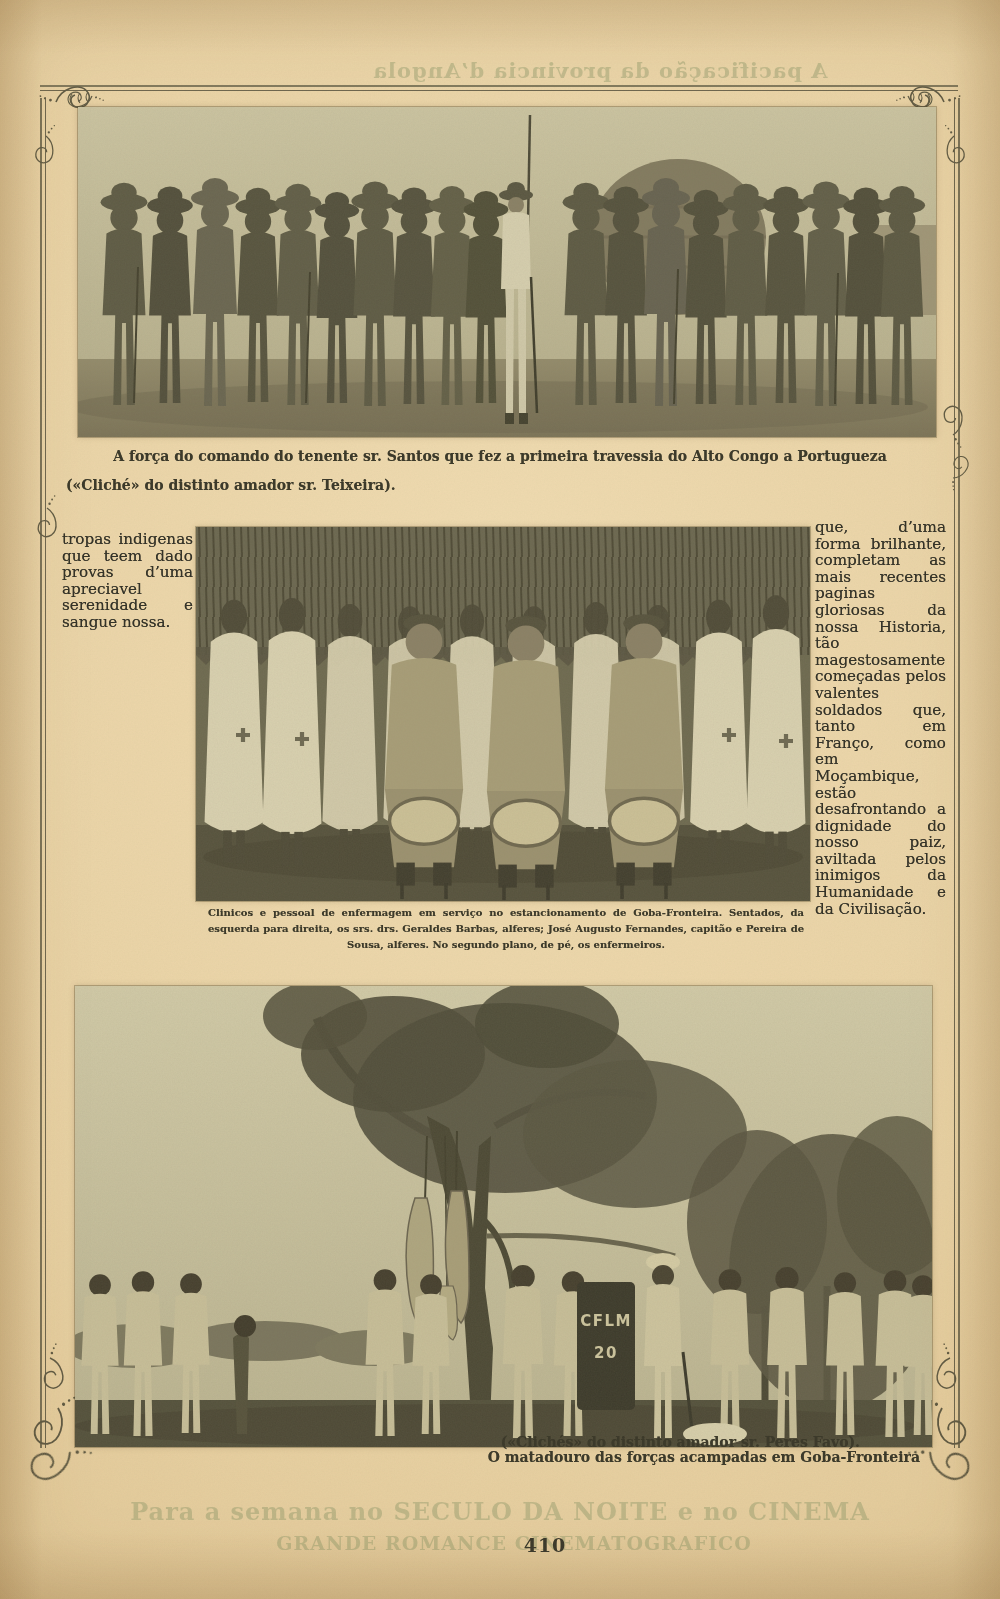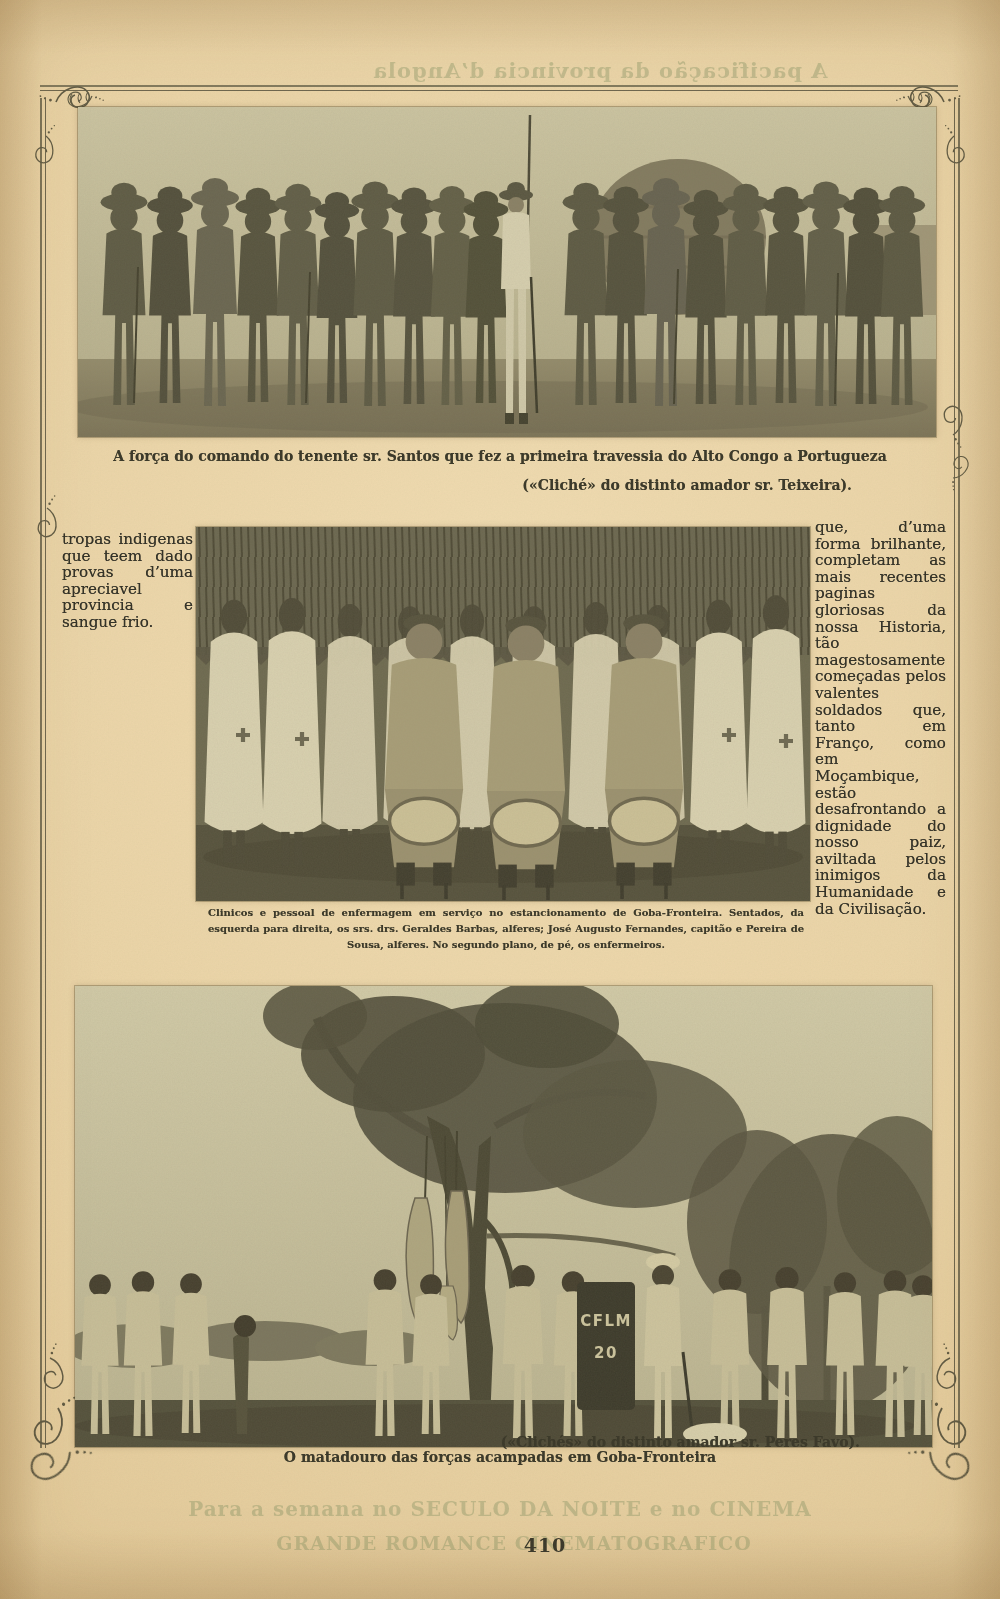--- a/index.html
+++ b/index.html
@@ -171,24 +171,24 @@
     <path d="M-10,-138 L-2,-138 L-3,-14 L-10,-14 Z" fill="#d2cbab"></path>
     <path d="M2,-138 L10,-138 L10,-14 L3,-14 Z" fill="#d2cbab"></path>
     <rect x="-11" y="-14" width="9" height="11" fill="#44422f"></rect>
     <rect x="3" y="-14" width="9" height="11" fill="#44422f"></rect>
     <line x1="15" y1="-150" x2="21" y2="-14" stroke="#3f3d2c" stroke-width="2.5"></line>
   </g>
   <rect width="858" height="330" filter="url(#n1)" opacity=".5"></rect>
 </svg>
 
 <div class="cap" style="left:80px;top:448px;width:840px;text-align:center;">A força do comando do tenente sr. Santos que fez a primeira travessia do Alto Congo a Portugueza</div>
-<div class="cap" style="left:80px;top:477px;width:772px;text-align:right;">(«Cliché» do distinto amador sr. Teixeira).</div>
+<div class="cap" style="left:66px;top:477px;width:772px;text-align:left;">(«Cliché» do distinto amador sr. Teixeira).</div>
 
 <div class="col" style="left:62px;top:531px;width:131px;height:447px;">
-  <p>tropas indigenas que teem dado provas d’uma apreciavel provincia e sangue frio.</p>
+  <p>tropas indigenas que teem dado provas d’uma apreciavel serenidade e sangue nossa.</p>
 </div>
 
 <div class="col" style="left:815px;top:519px;width:131px;height:460px;">
   <p>que, d’uma forma brilhante, completam as mais recentes paginas gloriosas da nossa Historia, tão magestosamente começadas pelos valentes soldados que, tanto em Franço, como em Moçambique, estão desafrontando a dignidade do nosso paiz, aviltada pelos inimigos da Humanidade e da Civilisação.</p>
 </div>
 
 <svg class="photo" style="left:196px;top:527px;" width="614" height="374" viewBox="0 0 614 374">
   <defs>
     <pattern id="th2" width="7" height="30" patternUnits="userSpaceOnUse">
       <rect width="7" height="30" fill="#6b6750"></rect>
@@ -322,24 +322,24 @@
   </g>
   <g>
     <rect x="502" y="296" width="58" height="128" rx="5" fill="#3c3a2b"></rect>
     <text x="531" y="340" text-anchor="middle" font-family="DejaVu Sans, sans-serif" font-size="15" font-weight="bold" fill="#cfc7a0" letter-spacing="1.5">CFLM</text>
     <text x="531" y="372" text-anchor="middle" font-family="DejaVu Sans, sans-serif" font-size="15" font-weight="bold" fill="#cfc7a0" letter-spacing="1.5">20</text>
   </g>
   <ellipse cx="640" cy="448" rx="32" ry="11" fill="#d9d1ad"></ellipse>
   <rect width="857" height="461" filter="url(#n3)" opacity=".5"></rect>
 </svg>
 
-<div class="cap" style="left:80px;top:1449px;width:840px;text-align:center;">O matadouro das forças acampadas em Goba-Fronteira</div>
+<div class="cap" style="left:80px;top:1449px;width:840px;text-align:right;">O matadouro das forças acampadas em Goba-Fronteira</div>
 <div class="cap" style="left:80px;top:1434px;width:780px;text-align:right;">(«Clichés» do distinto amador sr. Peres Favo).</div>
 
-<div class="ghost" style="left:100px;top:1497px;width:800px;font-size:20px;">Para a semana no SECULO DA NOITE e no CINEMA</div>
+<div class="ghost" style="left:100px;top:1497px;width:800px;font-size:24px;">Para a semana no SECULO DA NOITE e no CINEMA</div>
 <div class="ghost" style="left:164px;top:1532px;width:700px;font-size:19px;text-align:center;">GRANDE ROMANCE CINEMATOGRAFICO</div>
 
 <div class="pagenum">410</div>
 
 <div class="vignette"></div>
 <svg id="pagenoise" width="1000" height="1599">
   <filter id="pn">
       <feTurbulence type="fractalNoise" baseFrequency="0.7" numOctaves="2" stitchTiles="stitch"></feTurbulence>
     <feColorMatrix type="matrix" values="0 0 0 0 0.25  0 0 0 0 0.2  0 0 0 0 0.1  0 0 0 1 0"></feColorMatrix>
     </filter>

